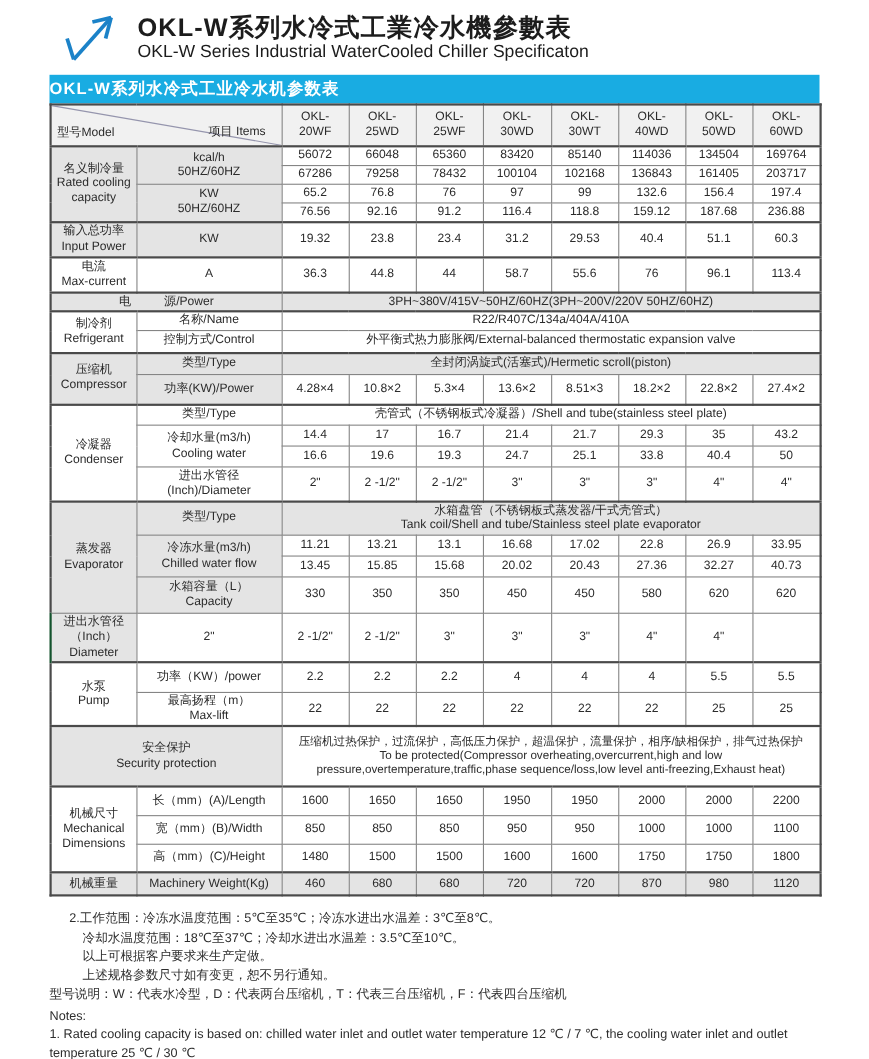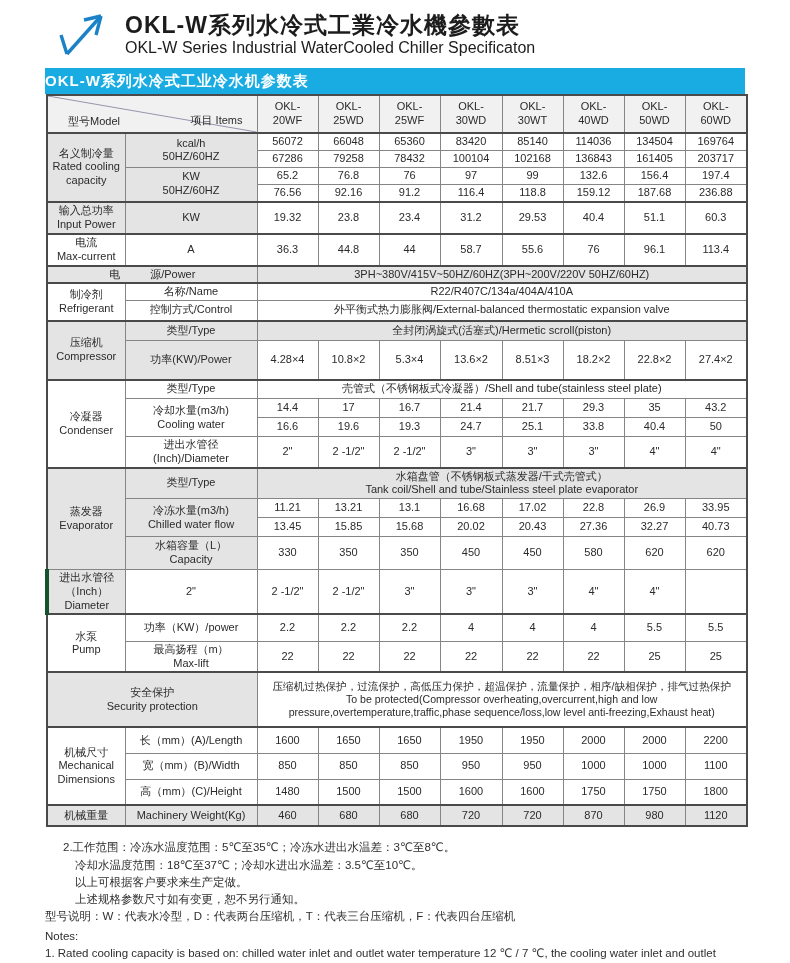--- a/index.html
+++ b/index.html
@@ -16,25 +16,25 @@
   
   table.specs{width:700px;border-collapse:collapse;table-layout:fixed;font-size:11px;
               border:2px solid #4a4a4a;color:#2b2b2b;}
   .specs th,.specs td{border:1px solid #858585;padding:1px 2px;text-align:center;vertical-align:middle;
               font-weight:normal;line-height:1.25;}
   tr.sec>th,tr.sec>td{border-top:2px solid #4a4a4a;}
   .gray{background:#e4e4e4;}
   .hdr{background:#f1f1f1;}
   .ltext{text-align:left;padding:2px 5px;}
   .h16{height:16px}.h17{height:17px}.h19{height:19px}.h20{height:20px}.h21{height:21px}
-  .h26{height:26px}.h27{height:27px}.h28{height:28px}.h29{height:39px}.h30{height:30px}
+  .h26{height:26px}.h27{height:27px}.h28{height:28px}.h29{height:27px}.h30{height:30px}
   .h32{height:32px}.h33{height:33px}.h34{height:34px}.h55{height:55px}
   .corner{position:relative;height:34px;padding:0;}
   .corner svg{position:absolute;inset:0;width:100%;height:100%;}
-  .corner .c-model{position:absolute;left:20px;bottom:3px;font-size:11px;margin-top:33px;}
+  .corner .c-model{position:absolute;left:5px;bottom:3px;font-size:11px;margin-top:33px;}
   .corner .c-items{position:absolute;right:14px;top:18px;font-size:11px;}
   .pwlbl{display:flex;justify-content:center;gap:30px;}
   .sectext{font-size:10.6px;line-height:1.4;border-radius:25px;}
   
   .notes{margin-top:12px;font-size:11.5px;line-height:1.5;color:#2e2e2e;width:720px;}
   .idt1{padding-left:18px;}
   .idt2{padding-left:30px;}
   .notes-en{margin-top:2px;}
 </style>
 </head>
@@ -335,21 +335,21 @@
           <td>350</td>
           <td>350</td>
           <td>450</td>
           <td>450</td>
           <td>580</td>
           <td>620</td>
           <td>620</td>
     </tr>
 
     <tr class="h32">
-      <td class="gray" style="border-left:4px solid #14532d">
+      <td class="gray" style="border-left:2px solid #14532d">
             <div>进出水管径（Inch）</div>
             <div>Diameter</div>
           </td>
       <td>2"</td>
           <td>2 -1/2"</td>
           <td>2 -1/2"</td>
           <td>3"</td>
           <td>3"</td>
           <td>3"</td>
           <td>4"</td>

